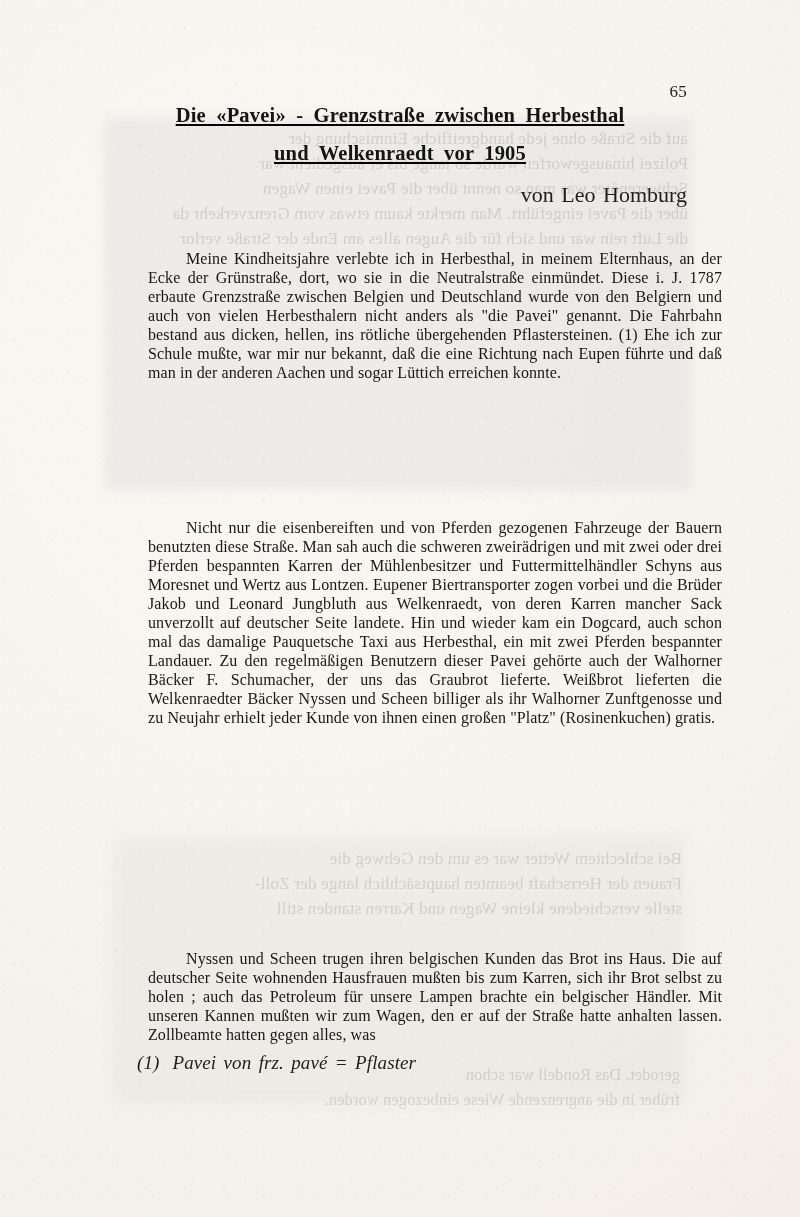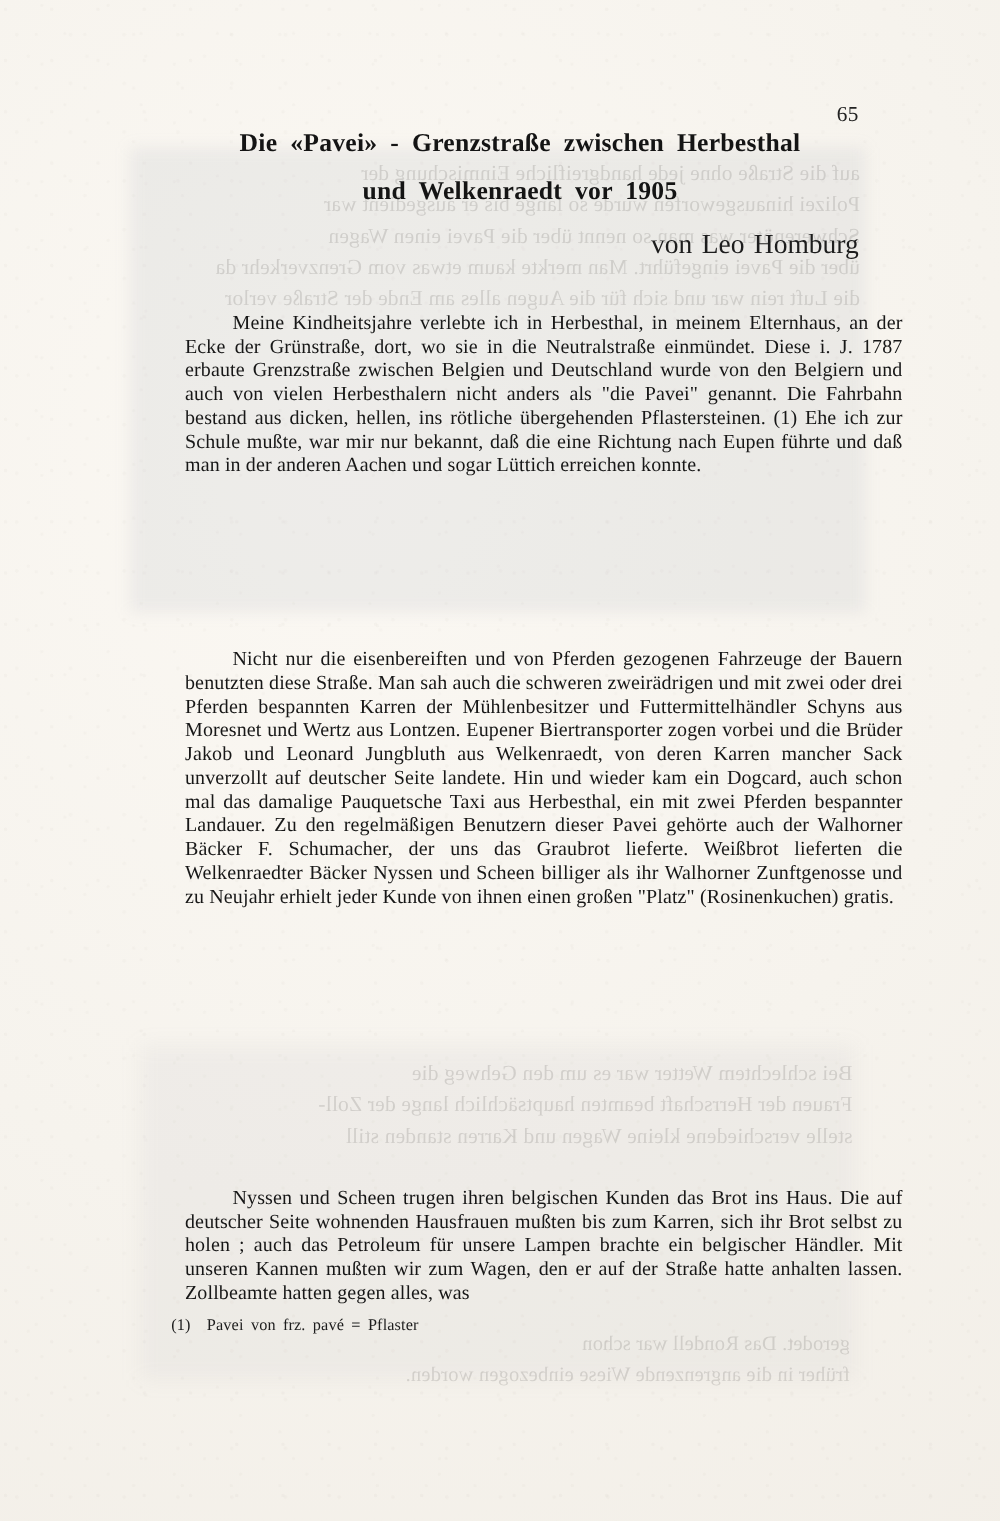--- a/index.html
+++ b/index.html
@@ -91,23 +91,24 @@
     position: absolute;
     right: 0;
     top: 82px;
     font-size: 17px;
     color: #222;
     letter-spacing: .3px;
   }
 
   #title-block {
     position: absolute;
-    left: 16px;
+    left: 0;
     top: 100px;
     width: 574px;
+    text-decoration: underline;
   }
   .title-line {
     font-weight: bold;
     font-size: 20.5px;
     color: #141414;
     text-align: center;
     line-height: 31px;
     letter-spacing: .2px;
   }
   .title-line.l1 { word-spacing: 5px; }
@@ -139,23 +140,24 @@
   }
   .para.p1 { top: 233px; }
   .para.p2 { top: 502px; }
   .para.p3 { top: 933px; }
 
   #footnote {
     position: absolute;
     left: 24px;
     top: 1052px;
     width: 550px;
-    font-size: 13px;
+    font-size: 19px;
     color: #1d1d1d;
     letter-spacing: .1px;
+    font-style: italic;
   }
   #footnote .fn-mark { margin-right: 13px; }
   #footnote .fn-text { word-spacing: 2.5px; }
 
   
   #ink-layer { position: absolute; inset: 0; }
 </style>
 </head>
 <body>
 

